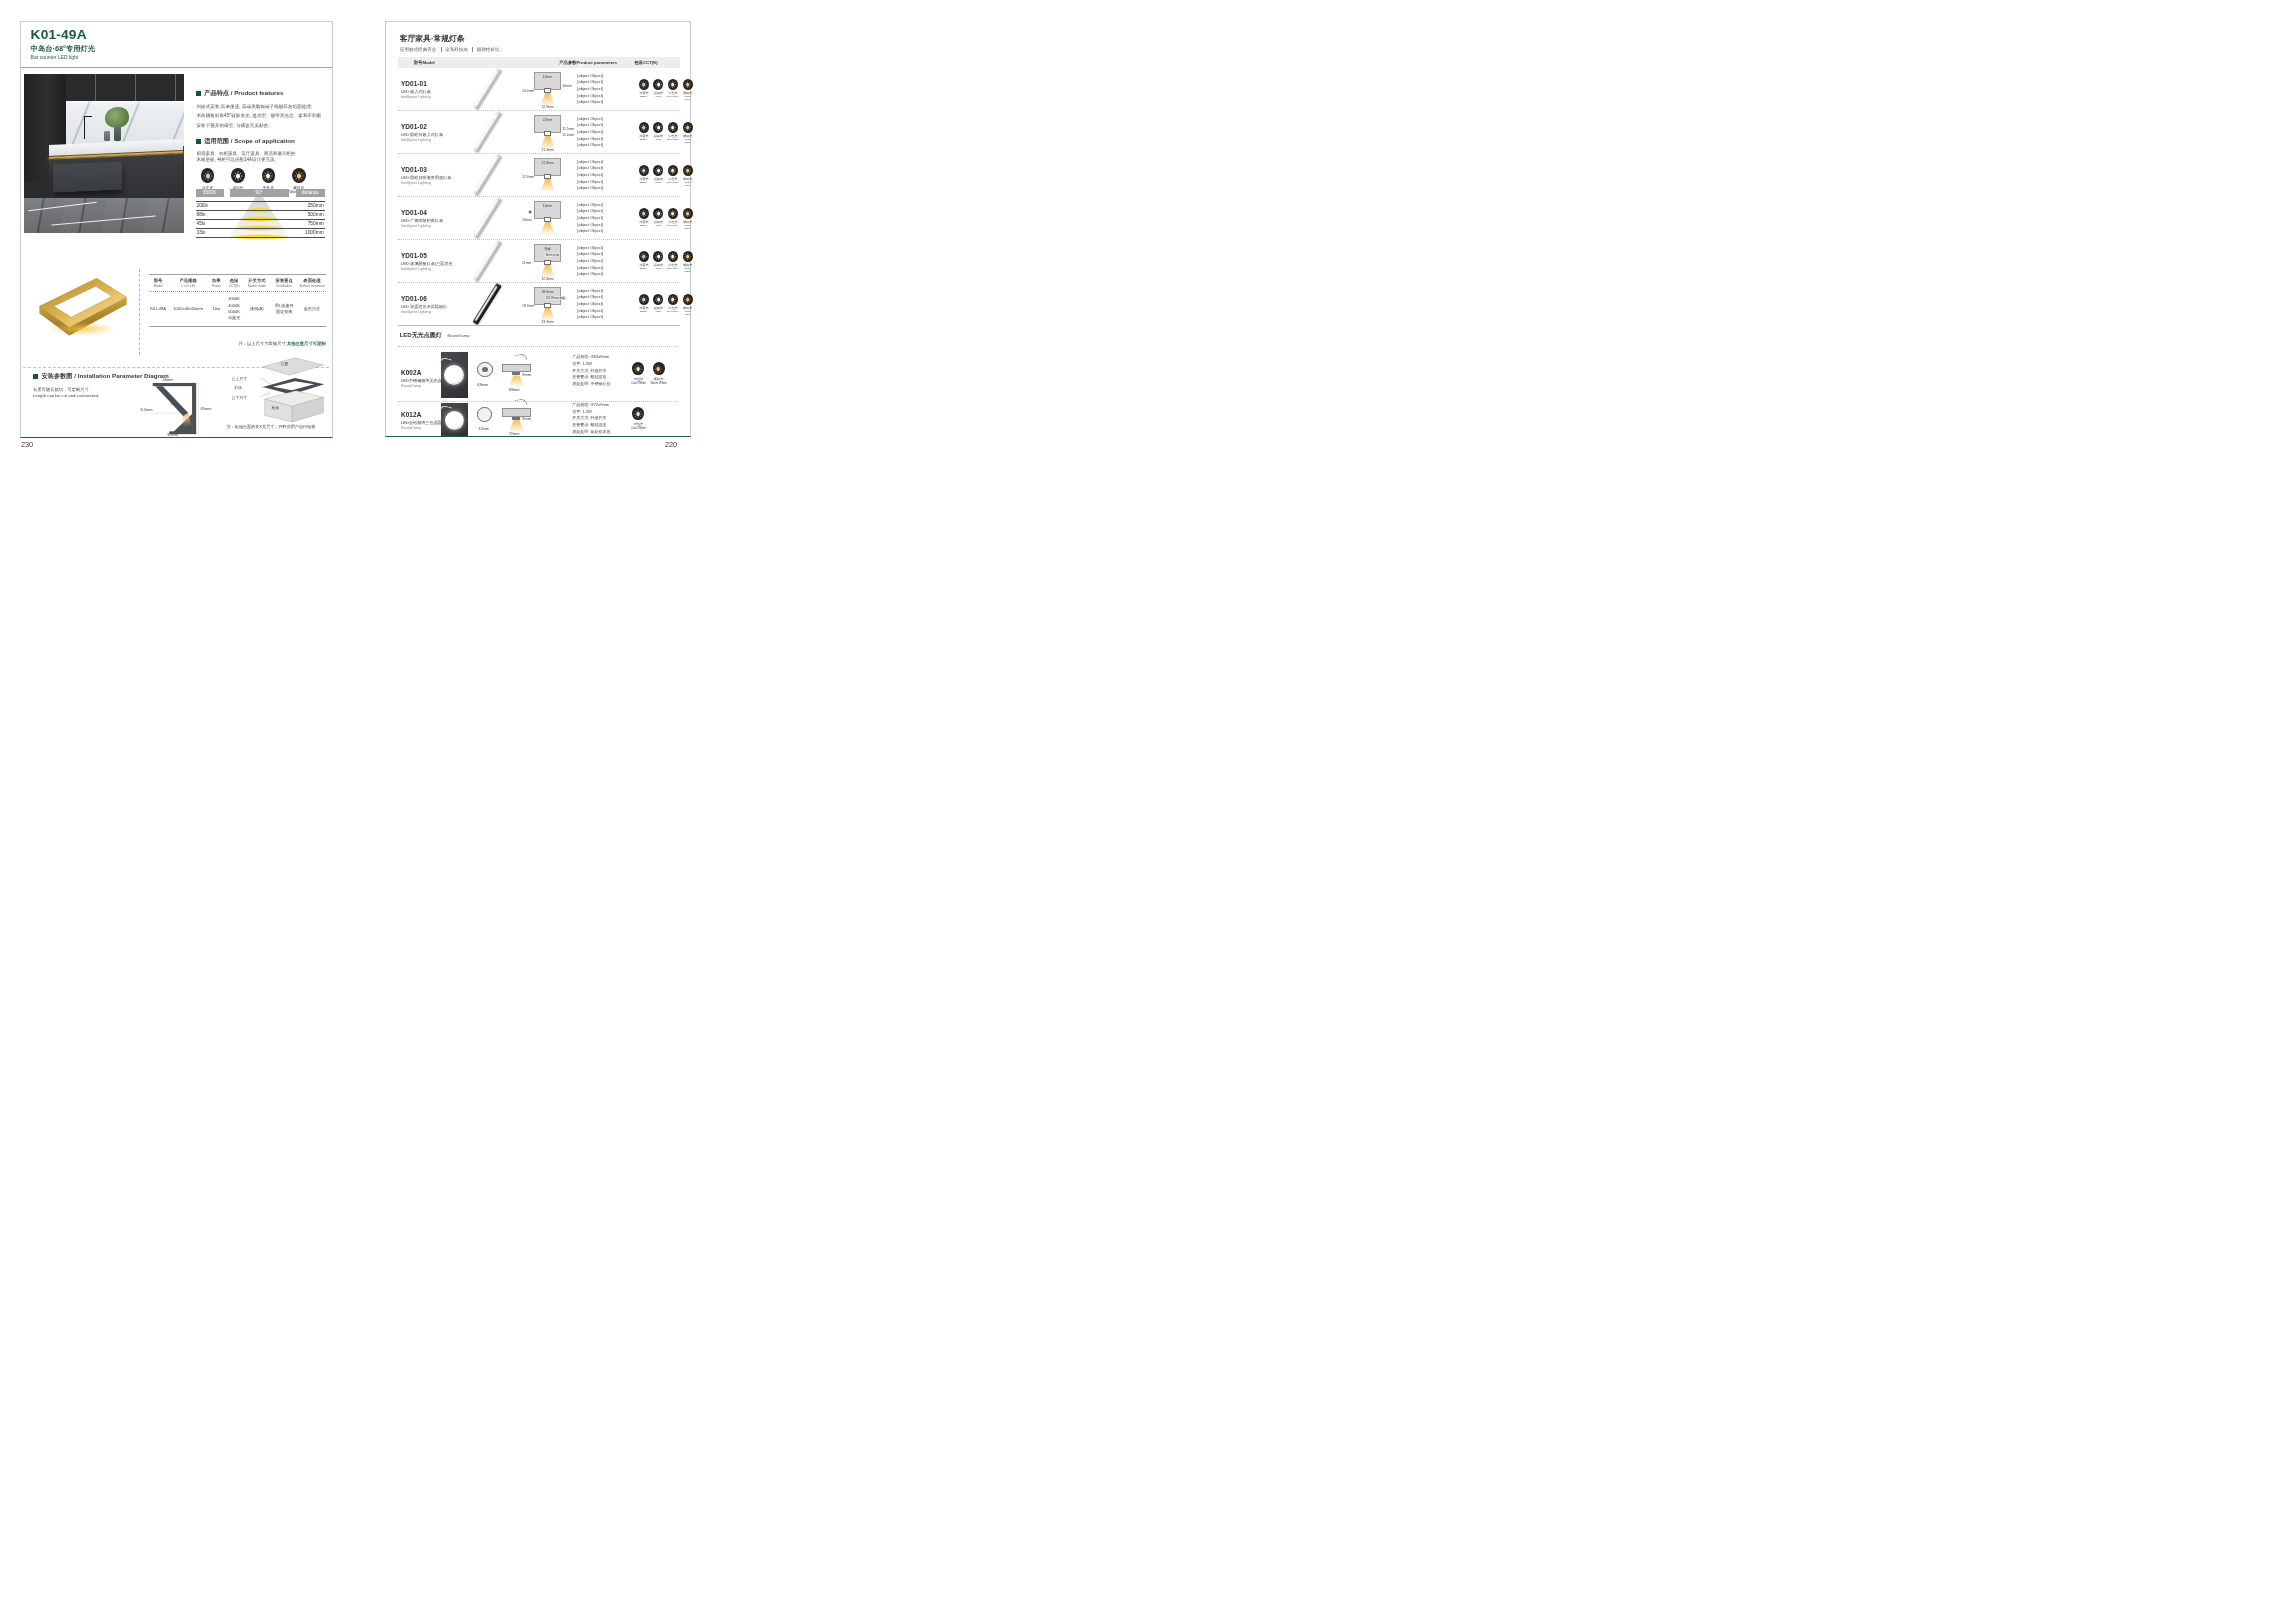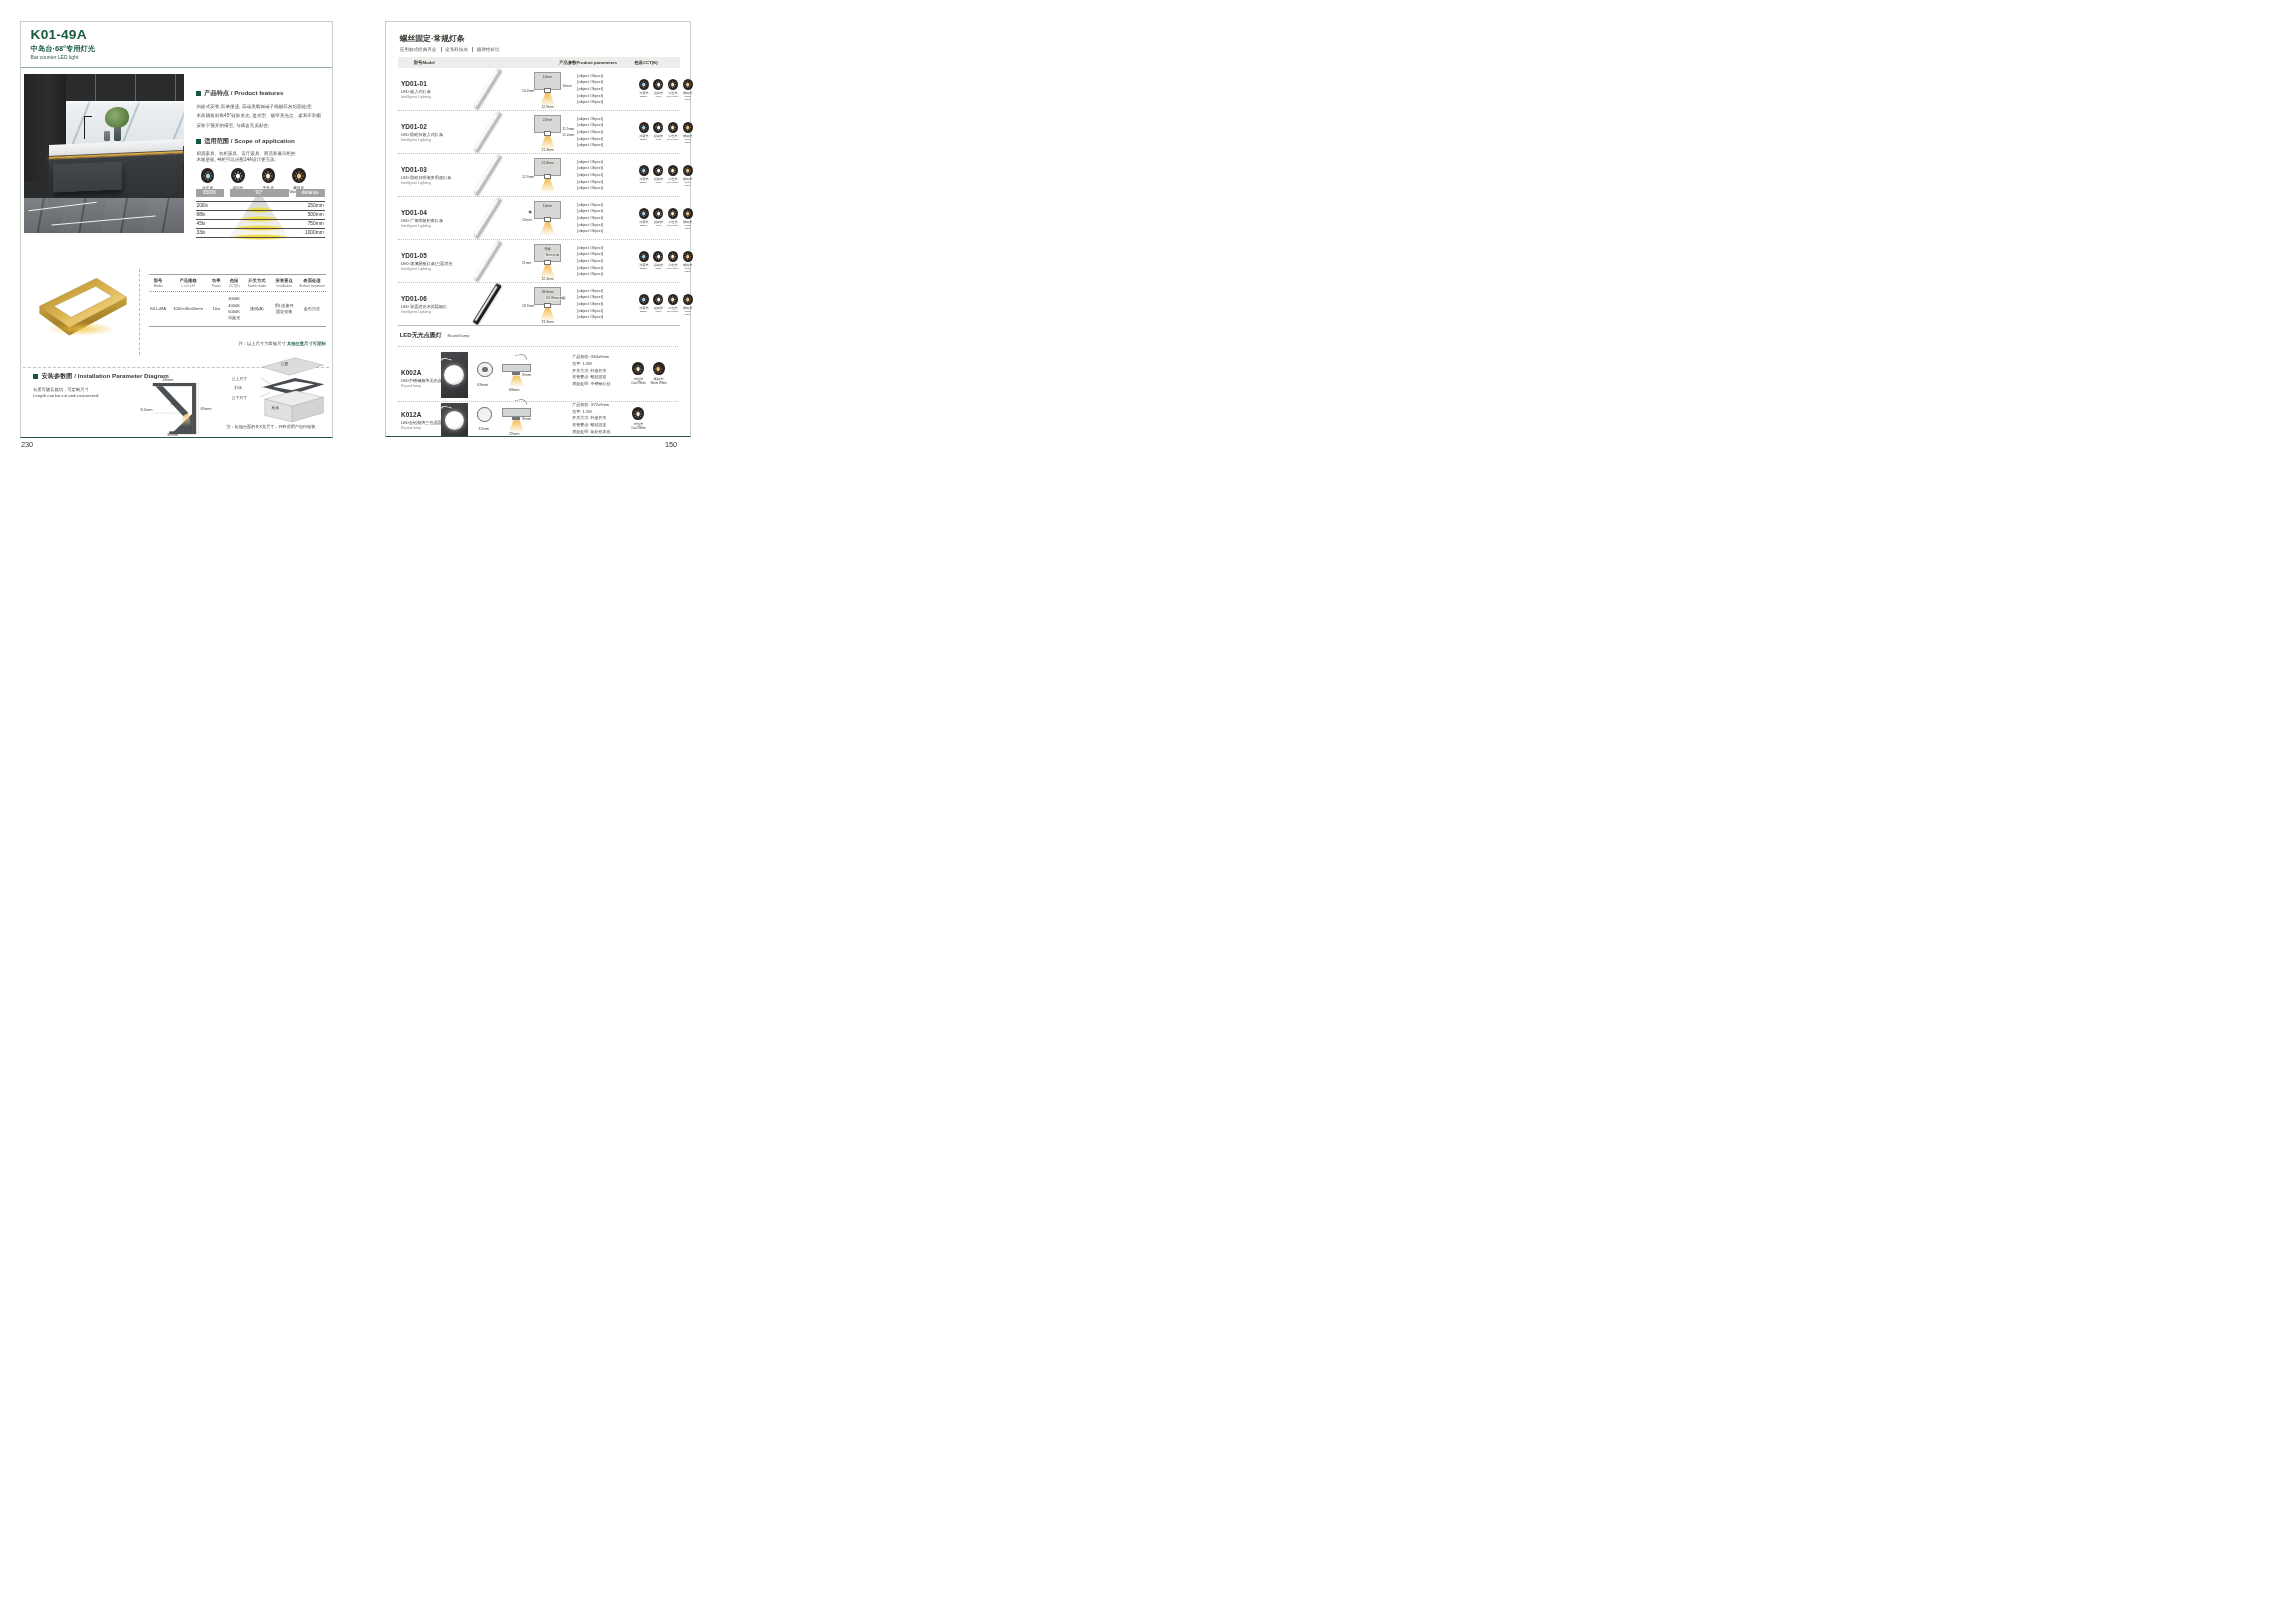--- a/index.html
+++ b/index.html
@@ -496,21 +496,21 @@
     <span class="xlab xl-top">台面</span>
     <span class="xlab xl-above">台上尺寸</span>
     <span class="xlab xl-lamp">灯体</span>
     <span class="xlab xl-below">台下尺寸</span>
     <span class="xlab xl-cab">柜体</span>
   </div>
   <div class="assembly-note">注：根据台面的长X宽尺寸，开料后用户自行组装</div>
 </div>
 
 <div class="page" id="page-right">
-  <div class="rp-title">螺丝固定·常规灯条</div>
+  <div class="rp-title">客厅家具·常规灯条</div>
   <div class="rp-sub">
     <span>应用款式经典齐全</span><span class="sep"></span><span>全系科技灰</span><span class="sep"></span><span>极致性价比</span>
   </div>
 
   <div class="thead">
     <span class="th th-model">型号Model</span>
     <span class="th th-params">产品参数Product parameters</span>
     <span class="th th-cct">色温CCT(K)</span>
   </div>
 
@@ -1293,14 +1293,14 @@
             </svg>
           </div>
         <div class="cct-cn">中性光</div>
         <div class="cct-en">Cool White</div>
       </div>
       </div>
   </div>
 </div>
 
 <div class="pageno" id="pn-189">230</div>
-<div class="pageno" id="pn-190">150</div>
+<div class="pageno" id="pn-190">220</div>
 
 
 </body></html>

